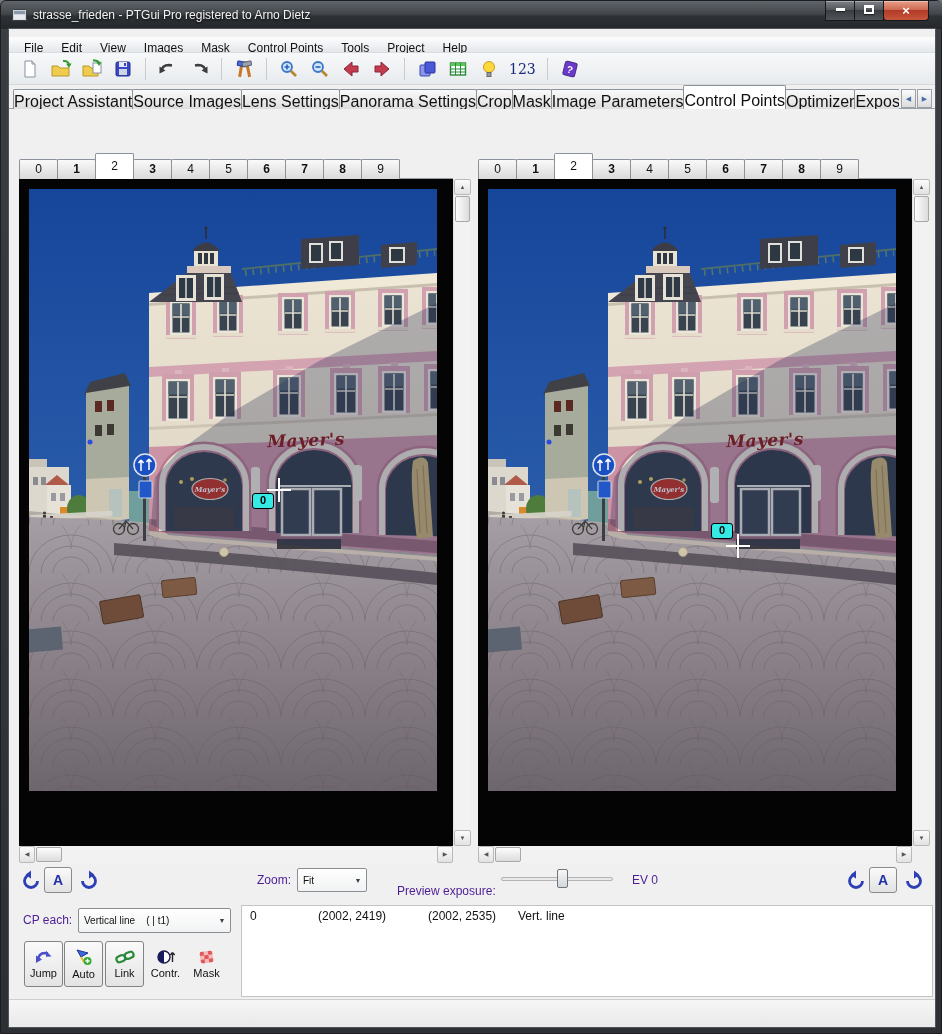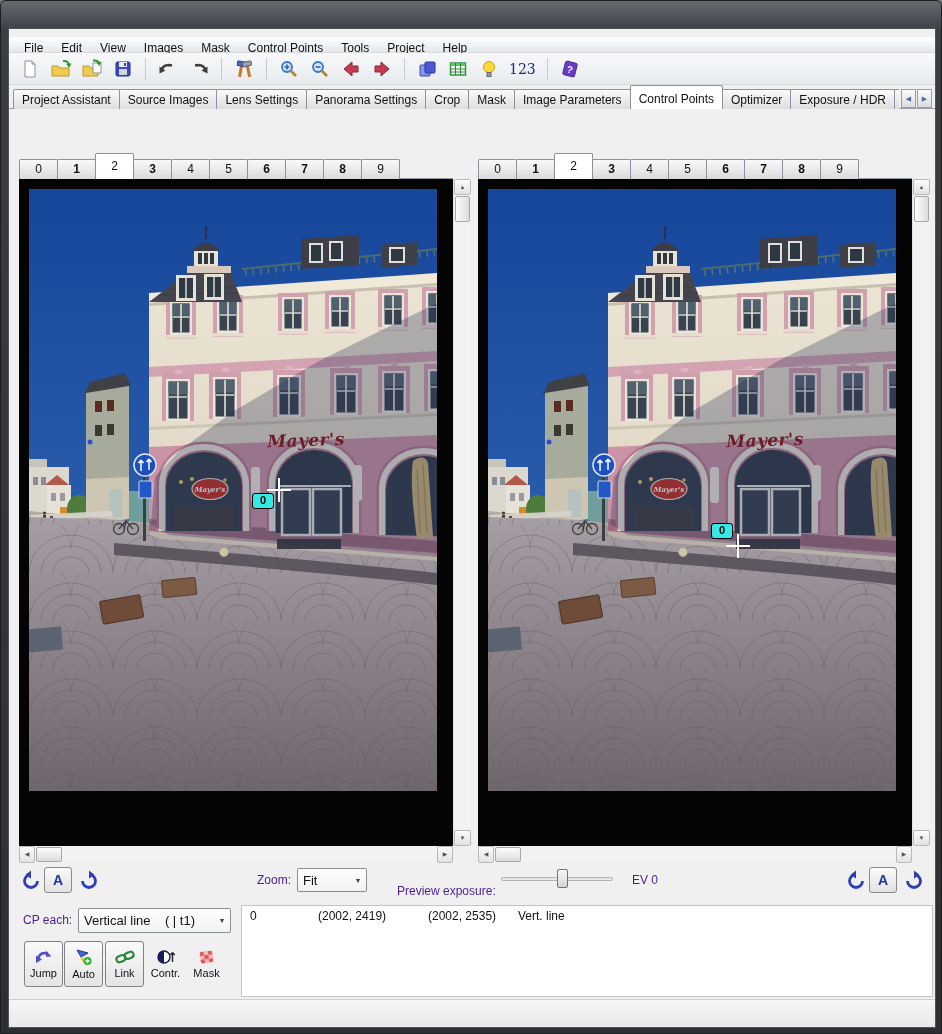--- a/index.html
+++ b/index.html
@@ -16,21 +16,21 @@
 .client{position:absolute;left:8px;top:28px;width:926px;height:998px;background:#f0f0f0;box-shadow:0 0 0 1px #505459}
 .menubar{position:absolute;left:0;top:8px;width:926px;height:16px;background:linear-gradient(#fdfdfd,#eef1f4 60%,#e4e7ea);border-bottom:1px solid #d9dbde;display:flex;align-items:stretch;padding-left:6px}
 .menu-item{padding:0 9px;line-height:23px;color:#101010;cursor:default}
 .toolbar{position:absolute;left:0;top:24px;width:926px;height:32px;background:linear-gradient(#f7f8f9,#e8ebee);border-bottom:1px solid #d6d8da;display:flex;align-items:center;padding-left:8px;gap:5px}
 .tbtn{width:26px;height:26px;display:flex;align-items:center;justify-content:center}
 .tsep{width:1px;height:22px;background:#c9cbcd;margin:0 4px}
 .count-label{font-family:"DejaVu Serif",serif;font-size:14px;color:#1a2a7e;padding:0 2px}
 .tabstrip{position:absolute;left:0;top:56px;width:926px;height:24px}
 .tabstrip-line{position:absolute;left:0;bottom:0;width:926px;height:1px;background:#9aa0a7}
 .tabs-flow{position:absolute;left:4px;top:0;width:886px;height:24px;white-space:nowrap;overflow:hidden}
-.tab{display:inline-block;vertical-align:bottom;height:20px;margin-top:4px;margin-right:-1px;padding:3px 8px 0;font-size:12px;border:1px solid #8c929b;border-bottom:none;border-radius:2px 2px 0 0;background:linear-gradient(#fafafa,#dedede);position:relative;z-index:1}
+.tab{display:inline-block;vertical-align:bottom;height:20px;margin-top:4px;margin-right:-1px;padding:3px 0 0;font-size:16px;border:1px solid #8c929b;border-bottom:none;border-radius:2px 2px 0 0;background:linear-gradient(#fafafa,#dedede);position:relative;z-index:1}
 .tab.active{height:24px;margin-top:0;padding-top:6px;background:#fff;z-index:3}
 .tabscroll{position:absolute;top:4px;width:15px;height:19px;border:1px solid #9aa0a7;background:linear-gradient(#fbfbfb,#dcdcdc);font-size:7px;color:#4a6ea8;text-align:center;line-height:18px}
 .infoband{position:absolute;left:0;top:80px;width:926px;height:44px;padding:4px 10px;color:#0000a0;font-size:12px;line-height:1.6;white-space:pre-line}
 .numtabs{position:absolute;top:124px;width:434px;height:26px}
 .numtabs-line{position:absolute;left:0;bottom:0;width:100%;height:1px;background:#9aa0a7}
 .numtab{display:inline-block;vertical-align:bottom;width:39px;height:20px;margin-top:6px;margin-right:-1px;text-align:center;padding-top:2px;border:1px solid #8c929b;border-bottom:none;border-radius:2px 2px 0 0;background:linear-gradient(#fafafa,#d9d9d9);position:relative;z-index:1;font-size:12px}
 .numtab.bold{font-weight:bold}
 .numtab.active{height:26px;margin-top:0;padding-top:5px;background:#fff;z-index:3}
 .imgarea{position:absolute;top:150px;width:434px;height:667px;background:#000;overflow:hidden}
 .photo{position:absolute;left:0;top:0;width:434px;height:667px}
@@ -41,21 +41,21 @@
 .sthumb.h{background:linear-gradient(#fdfdfd,#dcdcdc)}
 .cp-badge{position:absolute;width:22px;height:16px;background:#35e9e4;border:1.5px solid #000;border-radius:3px;font-size:11px;font-weight:bold;text-align:center;line-height:13px;color:#000;z-index:5}
 .cp-cross{position:absolute;width:24px;height:24px;z-index:5}
 .cp-cross::before{content:"";position:absolute;left:11px;top:0;width:2px;height:24px;background:#fff;box-shadow:0 0 1px #0008}
 .cp-cross::after{content:"";position:absolute;left:0;top:11px;width:24px;height:2px;background:#fff;box-shadow:0 0 1px #0008}
 .controlsrow{position:absolute;left:0;top:834px;width:926px;height:38px}
 .rotbtn{position:absolute;width:22px;height:24px}
 .abtn{position:absolute;width:28px;height:26px;border:1px solid #8a8a8a;border-radius:3px;background:linear-gradient(#fafafa,#e2e2e2);color:#2233aa;font-weight:bold;font-size:14px;text-align:center;line-height:24px}
 .ctl-label{position:absolute;font-size:12px;color:#4c1d95;white-space:nowrap}
 .combo{position:absolute;border:1px solid #8a8f94;border-radius:2px;background:linear-gradient(#fff,#f1f2f3);display:flex;align-items:center}
-.combo .val{flex:1;padding-left:5px;font-size:13px;white-space:pre;overflow:hidden}
+.combo .val{flex:1;padding-left:5px;font-size:10px;white-space:pre;overflow:hidden}
 .combo .arrowbox{width:16px;text-align:center;font-size:7px;color:#3a3f45}
 .slider-track{position:absolute;height:4px;background:#e8e8e8;border:1px solid #b4b4b4;border-radius:2px}
 .slider-thumb{position:absolute;width:11px;height:19px;background:linear-gradient(#f8f8f8,#d2d6da);border:1px solid #70757c;border-radius:2px}
 .cpbtn{position:absolute;width:39px;height:46px;display:flex;flex-direction:column;align-items:center;justify-content:center;gap:2px;font-size:11px}
 .cpbtn.framed{border:1px solid #7f8489;border-radius:3px;background:linear-gradient(#fafafa,#e4e4e4)}
 .cptable{position:absolute;left:232px;top:876px;width:692px;height:92px;background:#fff;border:1px solid #c3c3c3}
 .cpt-header{position:relative;height:22px;background:#fbfbfb;border-bottom:1px solid #dcdcdc;display:flex}
 .cpt-hcell{padding:3px 0 0 8px;font-size:12px;color:#1a1a1a;border-right:1px solid #e0e0e0;height:22px}
 .cpt-row{position:relative;height:20px;display:flex}
 .cpt-cell{padding:3px 0 0 8px;font-size:12px}
@@ -259,20 +259,31 @@
 </symbol>
 <g id="ic-rot-ccw">
         <path d="M17.5,11 A6.5,6.5 0 1 1 11,4.5" fill="none" stroke="#2d3fb4" stroke-width="2.8"></path>
         <polygon points="11,0.5 11,8.8 5.8,4.6" fill="#2d3fb4"></polygon>
       </g>
 </defs>
   </svg>
 
 <div class="window">
 
+  <div class="titlebar">
+    <svg class="appicon" viewBox="0 0 17 14">
+        <rect x="0.5" y="1.5" width="14" height="11" rx="1" fill="#cfd3da" stroke="#3a3d42"></rect>
+        <rect x="2" y="3" width="11" height="3" fill="#8a97ad"></rect>
+        <rect x="2" y="7" width="11" height="4.5" fill="#e8eaf0"></rect>
+      </svg>
+    <span class="title-text">strasse_frieden - PTGui Pro registered to Arno Dietz</span>
+    <div class="winbtn" style="left:824px;width:30px"><span class="min-glyph"></span></div>
+    <div class="winbtn" style="left:853px;width:30px"><span class="max-glyph"></span></div>
+    <div class="winbtn close" style="left:882px;width:46px;font-size:13px;font-weight:bold"><span>×</span></div>
+  </div>
 
   <div class="client">
 
     <div class="menubar">
         <div class="menu-item">File</div>
         <div class="menu-item">Edit</div>
         <div class="menu-item">View</div>
         <div class="menu-item">Images</div>
         <div class="menu-item">Mask</div>
         <div class="menu-item">Control Points</div>

